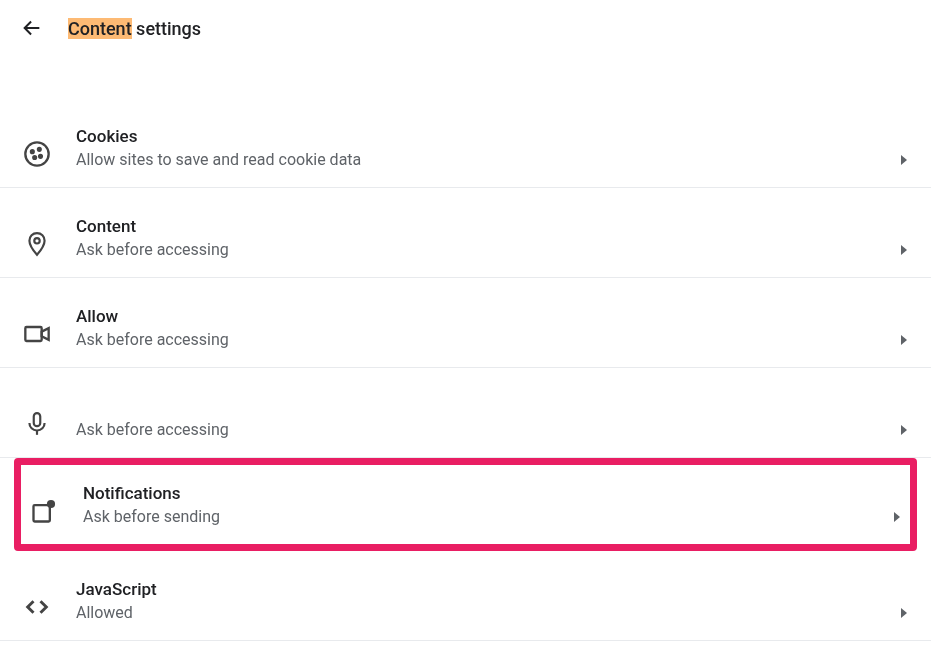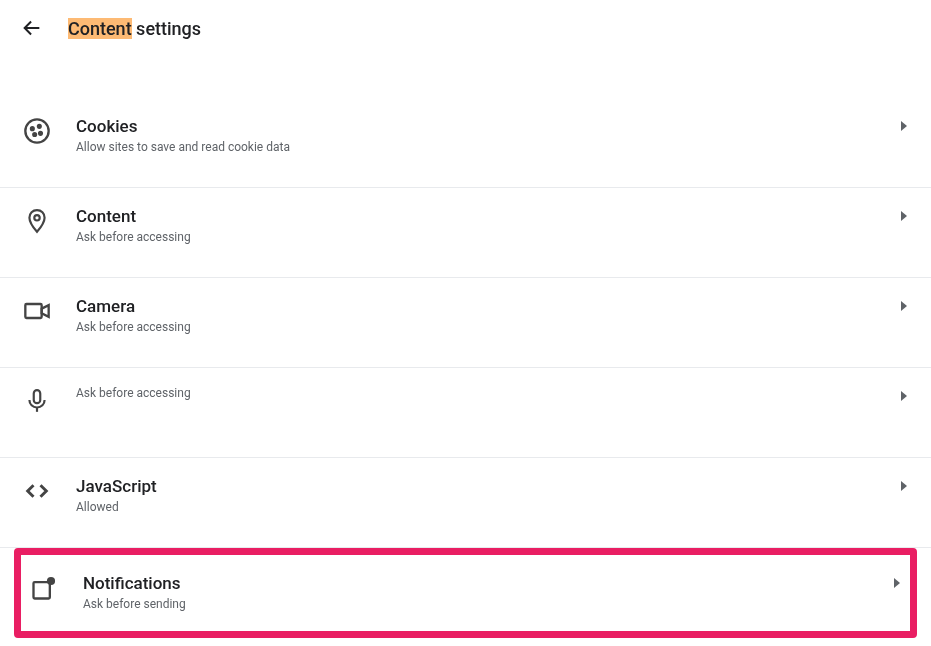--- a/index.html
+++ b/index.html
@@ -34,21 +34,21 @@
       color: #202124;
     }
     .highlight {
       background-color: #fdba74;
     }
     .content {
       margin-top: 42px;
     }
     .setting-row {
       display: flex;
-      align-items: flex-start;
+      align-items: flex-end;
       padding: 18px 22px;
       border-bottom: 1px solid #e8eaed;
       cursor: pointer;
       min-height: 90px;
     }
     .setting-icon {
       width: 30px;
       height: 30px;
       display: flex;
       align-items: center;
@@ -60,21 +60,21 @@
     .setting-text {
       flex: 1;
     }
     .setting-title {
       font-size: 17px;
       font-weight: 500;
       color: #202124;
       margin-bottom: 4px;
     }
     .setting-subtitle {
-      font-size: 12px;
+      font-size: 16px;
       color: #5f6368;
     }
     .chevron {
       color: #5f6368;
       flex-shrink: 0;
     }
     .highlighted-row {
       border: 7px solid #e91e63;
       border-radius: 4px;
       margin: 0 14px;
@@ -141,21 +141,21 @@
   </div>
 
   <div class="setting-row">
     <div class="setting-icon">
       <svg width="28" height="28" viewBox="0 0 24 24" fill="none" stroke="#444" stroke-width="2">
         <rect x="2" y="6" width="14" height="12" rx="1"></rect>
         <polygon points="16,10 22,7 22,17 16,14"></polygon>
       </svg>
     </div>
     <div class="setting-text">
-      <div class="setting-title">Camera</div>
+      <div class="setting-title">Allow</div>
       <div class="setting-subtitle">Ask before accessing</div>
     </div>
     <div class="chevron">
       <svg width="10" height="10" viewBox="0 0 10 10">
           <polygon points="2,0 8,5 2,10" fill="#5f6368"></polygon>
         </svg>
     </div>
   </div>
 
   <div class="setting-row">
@@ -169,49 +169,49 @@
     <div class="setting-text">
       <div class="setting-subtitle">Ask before accessing</div>
     </div>
     <div class="chevron">
       <svg width="10" height="10" viewBox="0 0 10 10">
           <polygon points="2,0 8,5 2,10" fill="#5f6368"></polygon>
         </svg>
     </div>
   </div>
 
+  <div class="setting-row highlighted-row">
+    <div class="setting-icon">
+      <svg width="28" height="28" viewBox="0 0 24 24" fill="none" stroke="#444" stroke-width="2">
+        <rect x="3" y="7" width="14" height="14" rx="1"></rect>
+        <circle cx="18" cy="6" r="3.5" fill="#444" stroke="none"></circle>
+      </svg>
+    </div>
+    <div class="setting-text">
+      <div class="setting-title">Notifications</div>
+      <div class="setting-subtitle">Ask before sending</div>
+    </div>
+    <div class="chevron">
+      <svg width="10" height="10" viewBox="0 0 10 10">
+          <polygon points="2,0 8,5 2,10" fill="#5f6368"></polygon>
+        </svg>
+    </div>
+  </div>
+
   <div class="setting-row">
     <div class="setting-icon">
       <svg width="28" height="28" viewBox="0 0 24 24" fill="none" stroke="#444" stroke-width="2.5">
         <polyline points="9 7 4 12 9 17"></polyline>
         <polyline points="15 7 20 12 15 17"></polyline>
       </svg>
     </div>
     <div class="setting-text">
       <div class="setting-title">JavaScript</div>
       <div class="setting-subtitle">Allowed</div>
     </div>
     <div class="chevron">
       <svg width="10" height="10" viewBox="0 0 10 10">
           <polygon points="2,0 8,5 2,10" fill="#5f6368"></polygon>
         </svg>
     </div>
   </div>
 
-  <div class="setting-row highlighted-row">
-    <div class="setting-icon">
-      <svg width="28" height="28" viewBox="0 0 24 24" fill="none" stroke="#444" stroke-width="2">
-        <rect x="3" y="7" width="14" height="14" rx="1"></rect>
-        <circle cx="18" cy="6" r="3.5" fill="#444" stroke="none"></circle>
-      </svg>
-    </div>
-    <div class="setting-text">
-      <div class="setting-title">Notifications</div>
-      <div class="setting-subtitle">Ask before sending</div>
-    </div>
-    <div class="chevron">
-      <svg width="10" height="10" viewBox="0 0 10 10">
-          <polygon points="2,0 8,5 2,10" fill="#5f6368"></polygon>
-        </svg>
-    </div>
-  </div>
-
 </div>
 
 </body></html>

